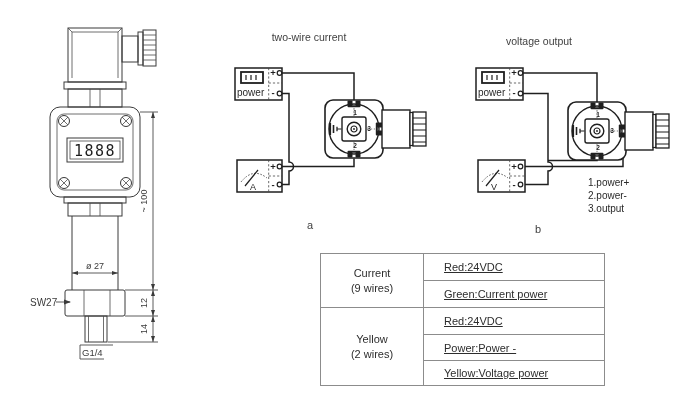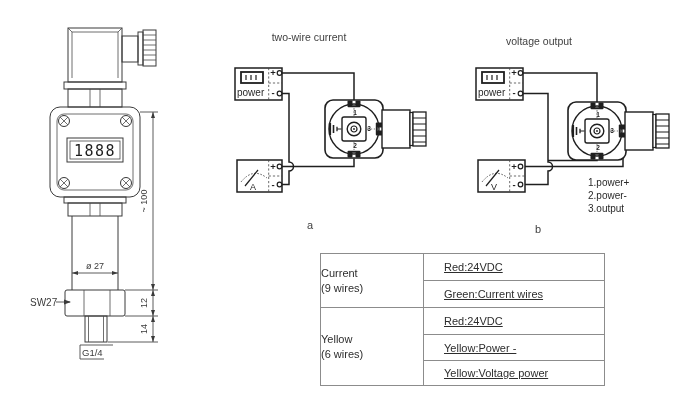--- a/index.html
+++ b/index.html
@@ -27,21 +27,21 @@
   .caption{font-size:11px;fill:#3f3f3f;}
   .pin-num{font-size:6.5px;fill:#1f1f1f;font-weight:bold;}
   .legend{font-size:10px;fill:#2a2a2a;}
   .lcd{font-family:"DejaVu Sans Mono", monospace;font-size:15px;letter-spacing:1.5px;fill:#1d1d1d;}
   .meter-letter{font-size:9px;fill:#1f1f1f;}
   #wiring-table{
     position:absolute;left:320px;top:253px;width:284px;height:127px;
     border-collapse:collapse;table-layout:fixed;font-size:11px;color:#2d2d2d;
   }
   #wiring-table td{border:1px solid #8c8c8c;padding:0;}
-  .group-cell{vertical-align:middle;line-height:1.3;}
+  .group-cell{text-align:center;vertical-align:middle;line-height:1.3;}
   .wire-cell{padding-left:20px !important;vertical-align:middle;text-decoration:underline;}
 </style>
 </head>
 <body>
 
 <div id="stage">
 
   <svg id="svg-transmitter" width="230" height="400" viewBox="0 0 230 400">
 
     <defs>
@@ -270,31 +270,31 @@
       </colgroup>
     <tbody>
         <tr>
       <td rowspan="2" class="group-cell">
         <div>Current</div>
         <div>(9 wires)</div>
       </td>
       <td class="wire-cell" style="height:26px">Red:24VDC</td>
     </tr>
     <tr>
-      <td class="wire-cell" style="height:26px">Green:Current wires</td>
+      <td class="wire-cell" style="height:26px">Green:Current power</td>
     </tr>
     <tr>
       <td rowspan="3" class="group-cell">
         <div>Yellow</div>
-        <div>(6 wires)</div>
+        <div>(2 wires)</div>
       </td>
       <td class="wire-cell" style="height:26px">Red:24VDC</td>
     </tr>
     <tr>
-      <td class="wire-cell" style="height:25px">Yellow:Power -</td>
+      <td class="wire-cell" style="height:25px">Power:Power -</td>
     </tr>
     <tr>
       <td class="wire-cell" style="height:24px">Yellow:Voltage power</td>
     </tr>
   </tbody>
     </table>
 
 </div>
 
 </body></html>

